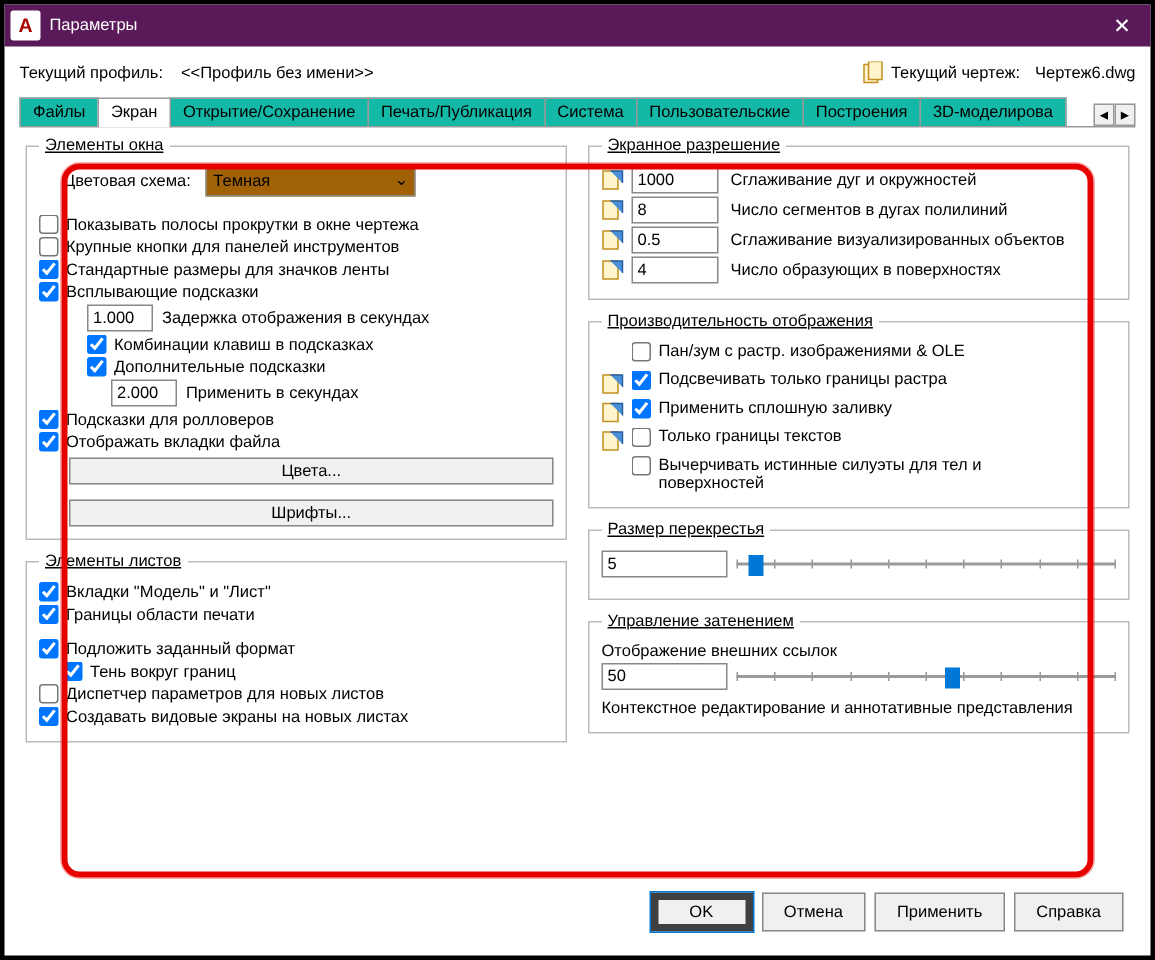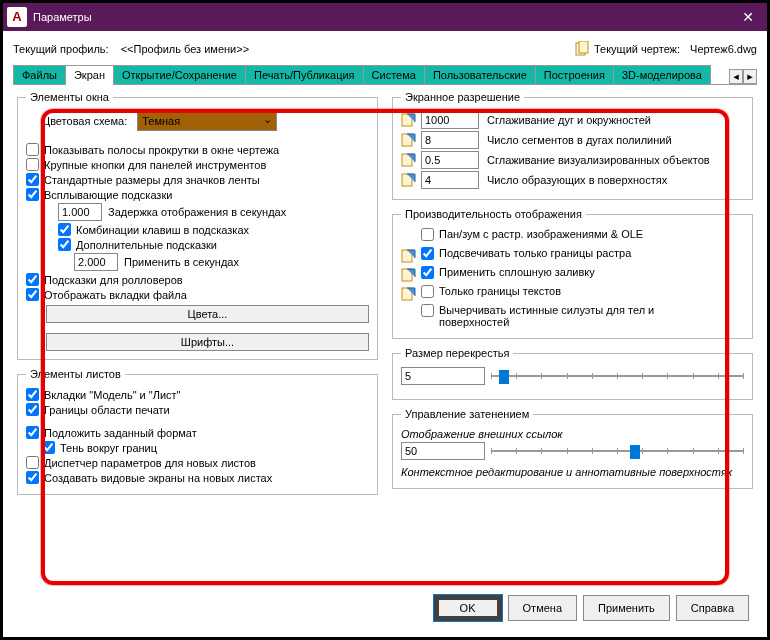--- a/index.html
+++ b/index.html
@@ -24,21 +24,21 @@
   border: 4px solid #e60000;
   border-radius: 12px;
   position: absolute;
   left: 38px; top: 106px; right: 38px; bottom: 52px;
   pointer-events: none;
   box-shadow: 0 0 0 1px rgba(230,0,0,.3);
 }
 .panel-body { display: flex; gap: 14px; padding: 6px 4px; }
 .col { flex: 1; }
 fieldset { border: 1px solid #bbb; margin-bottom: 8px; padding: 6px 8px 8px 8px; }
-legend { padding: 0 4px; }
+legend { padding: 0 4px; text-decoration: underline; }
 .row { display: flex; align-items: center; margin: 2px 0; }
 .row.indent1 { margin-left: 16px; }
 .row.indent2 { margin-left: 32px; }
 input[type=checkbox] { margin-right: 5px; }
 .text-input { border: 1px solid #888; padding: 1px 3px; height: 18px; background: #fff; }
 .text-input.sm { width: 44px; margin-right: 6px; text-align: left; }
 .combo { border: 1px solid #888; width: 140px; height: 20px; padding: 0 16px 0 4px; background: #a16207; position: relative; display: inline-flex; align-items: center; }
 .combo::after { content: "⌄"; position: absolute; right: 4px; top: 1px; font-size: 11px; }
 .btn { border: 1px solid #888; background: #f0f0f0; padding: 2px 14px; cursor: pointer; }
 .btn-row { display: flex; gap: 10px; margin: 4px 0 0 20px; flex-direction: column; }
@@ -49,21 +49,21 @@
 .perf-row { display: flex; align-items: flex-start; margin: 2px 0; }
 .perf-row .res-icon { width: 16px; margin-top: 1px; }
 .slider-section legend { font-size: 11px; }
 .slider-row { display: flex; align-items: center; gap: 6px; margin: 2px 0 6px 0; }
 .slider-val { border: 1px solid #888; width: 84px; height: 18px; padding: 1px 3px; }
 .slider-track { flex: 1; height: 18px; position: relative; }
 .slider-track .rail { position: absolute; top: 8px; left: 0; right: 0; height: 2px; background: #999; }
 .slider-track .ticks { position: absolute; top: 6px; left: 0; right: 0; height: 6px; display: flex; justify-content: space-between; }
 .slider-track .ticks span { width: 1px; height: 6px; background: #999; }
 .slider-track .thumb { position: absolute; top: 3px; width: 10px; height: 14px; background: #0078d7; }
-.slider-label { margin: 2px 0; font-style: italic; }
+.slider-label { margin: 2px 0; }
 .dialog-buttons { position: absolute; right: 18px; bottom: 16px; display: flex; gap: 6px; }
 .dialog-buttons .btn { min-width: 68px; text-align: center; }
 .dialog-buttons .btn.default { border: 5px solid #404040; outline: 1px solid #0078d7; margin-left: 21px; }
 </style>
 </head>
 <body>
 <div class="outer">
 
 <div class="titlebar">
   <div class="logo">A</div>
@@ -306,21 +306,21 @@
                   <span></span>
                   <span></span>
                   <span></span>
                   <span></span>
                   <span></span>
                   <span></span>
                 </div>
             <div class="thumb" style="left:55%"></div>
           </div>
         </div>
-        <div class="slider-label">Контекстное редактирование и аннотативные поверхностях</div>
+        <div class="slider-label">Контекстное редактирование и аннотативные представления</div>
       </fieldset>
     </div>
   </div>
 </div>
 
 <div class="highlight-box"></div>
 
 <div class="dialog-buttons">
   <button class="btn default">OK</button>
   <button class="btn">Отмена</button>

